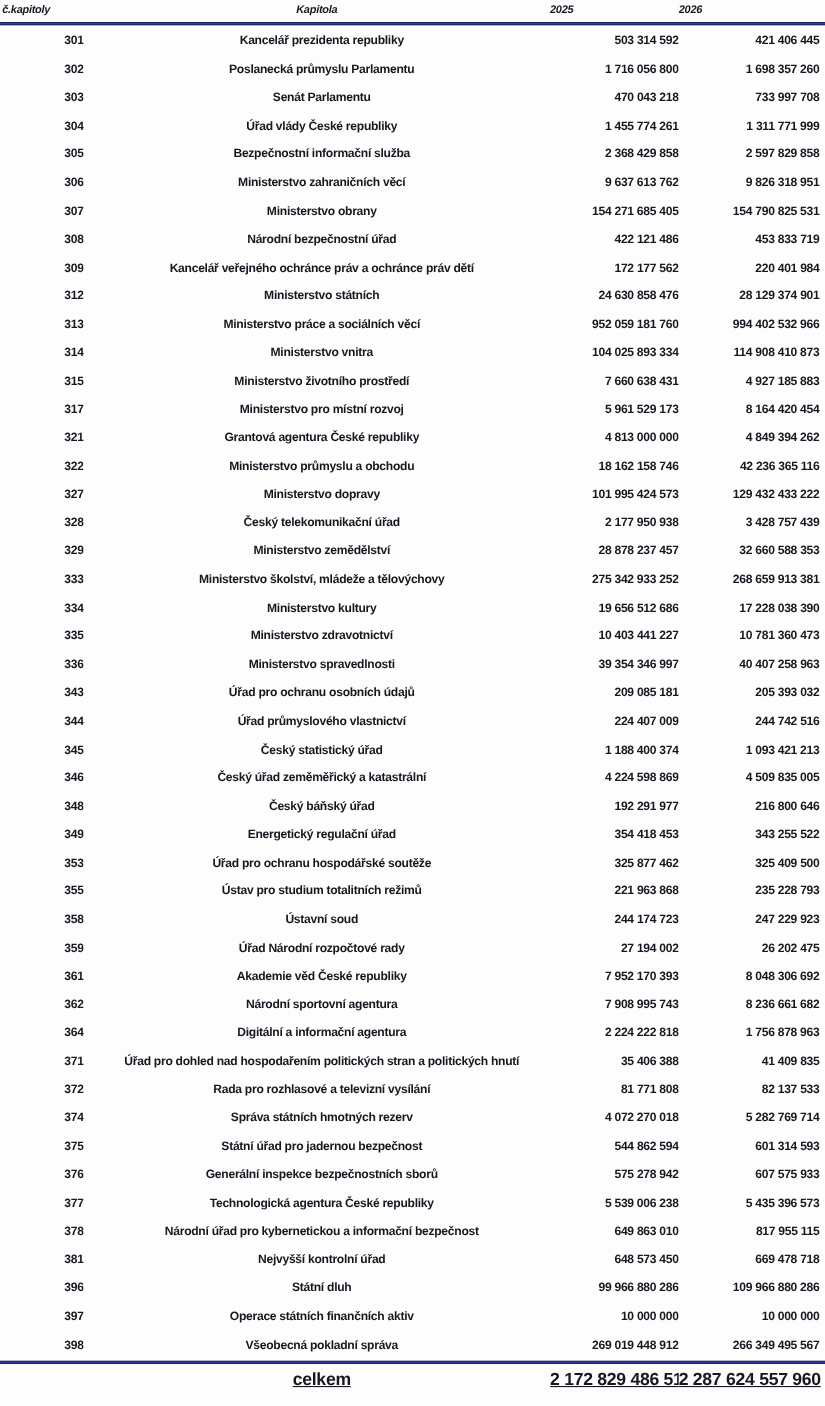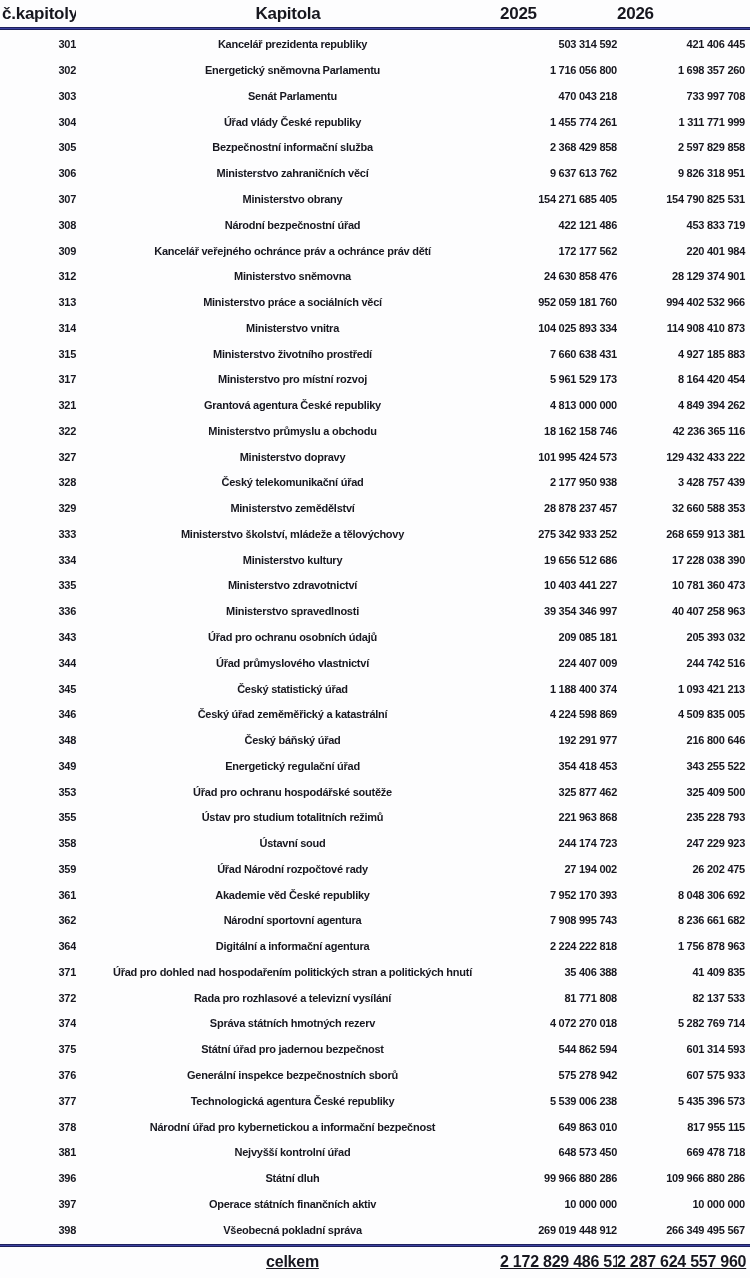--- a/index.html
+++ b/index.html
@@ -26,24 +26,25 @@
   th, td {
     font-weight: bold;
     letter-spacing: -0.25px;
     line-height: 1;
     padding: 0;
     margin: 0;
     white-space: nowrap;
     overflow: hidden;
   }
   thead th {
-    font-size: 17px;
+    font-size: 10px;
     padding-top: 5px;
     padding-bottom: 4px;
     vertical-align: bottom;
+    font-style: italic;
   }
   th.h-num { text-align: left; padding-left: 2px; }
   th.h-name { text-align: center; }
   th.h-year { text-align: left; }
 
   .rule-row td { padding: 0; height: auto; }
   .rule {
     height: 3px;
     background: linear-gradient(to bottom, #0e103c, #3c41a0 50%, #0e103c);
     margin: 1px 0 2px 0;
@@ -92,21 +93,21 @@
     </thead>
     <tbody>
         <tr>
           <td class="c-num">301</td>
           <td class="c-name">Kancelář prezidenta republiky</td>
           <td class="c-2025">503 314 592</td>
           <td class="c-2026">421 406 445</td>
         </tr>
         <tr>
           <td class="c-num">302</td>
-          <td class="c-name">Energetický sněmovna Parlamentu</td>
+          <td class="c-name">Poslanecká průmyslu Parlamentu</td>
           <td class="c-2025">1 716 056 800</td>
           <td class="c-2026">1 698 357 260</td>
         </tr>
         <tr>
           <td class="c-num">303</td>
           <td class="c-name">Senát Parlamentu</td>
           <td class="c-2025">470 043 218</td>
           <td class="c-2026">733 997 708</td>
         </tr>
         <tr>
@@ -140,21 +141,21 @@
           <td class="c-2026">453 833 719</td>
         </tr>
         <tr>
           <td class="c-num">309</td>
           <td class="c-name">Kancelář veřejného ochránce práv a ochránce práv dětí</td>
           <td class="c-2025">172 177 562</td>
           <td class="c-2026">220 401 984</td>
         </tr>
         <tr>
           <td class="c-num">312</td>
-          <td class="c-name">Ministerstvo sněmovna</td>
+          <td class="c-name">Ministerstvo státních</td>
           <td class="c-2025">24 630 858 476</td>
           <td class="c-2026">28 129 374 901</td>
         </tr>
         <tr>
           <td class="c-num">313</td>
           <td class="c-name">Ministerstvo práce a sociálních věcí</td>
           <td class="c-2025">952 059 181 760</td>
           <td class="c-2026">994 402 532 966</td>
         </tr>
         <tr>

